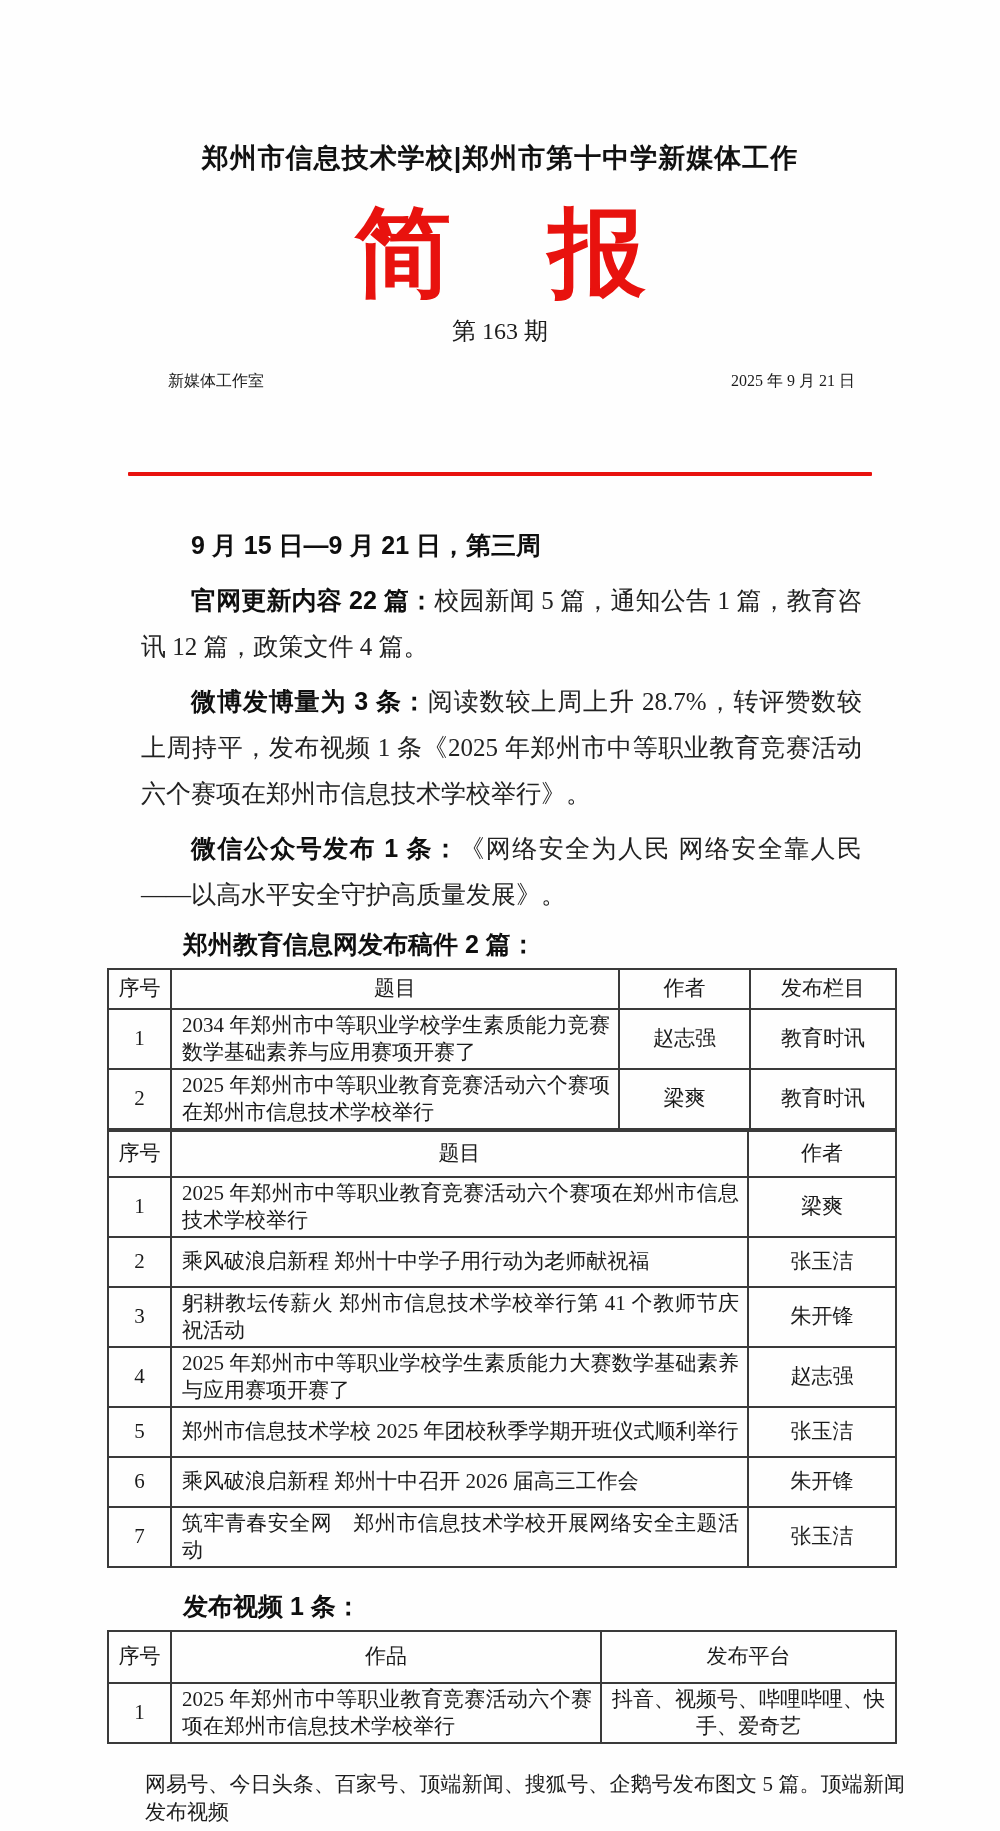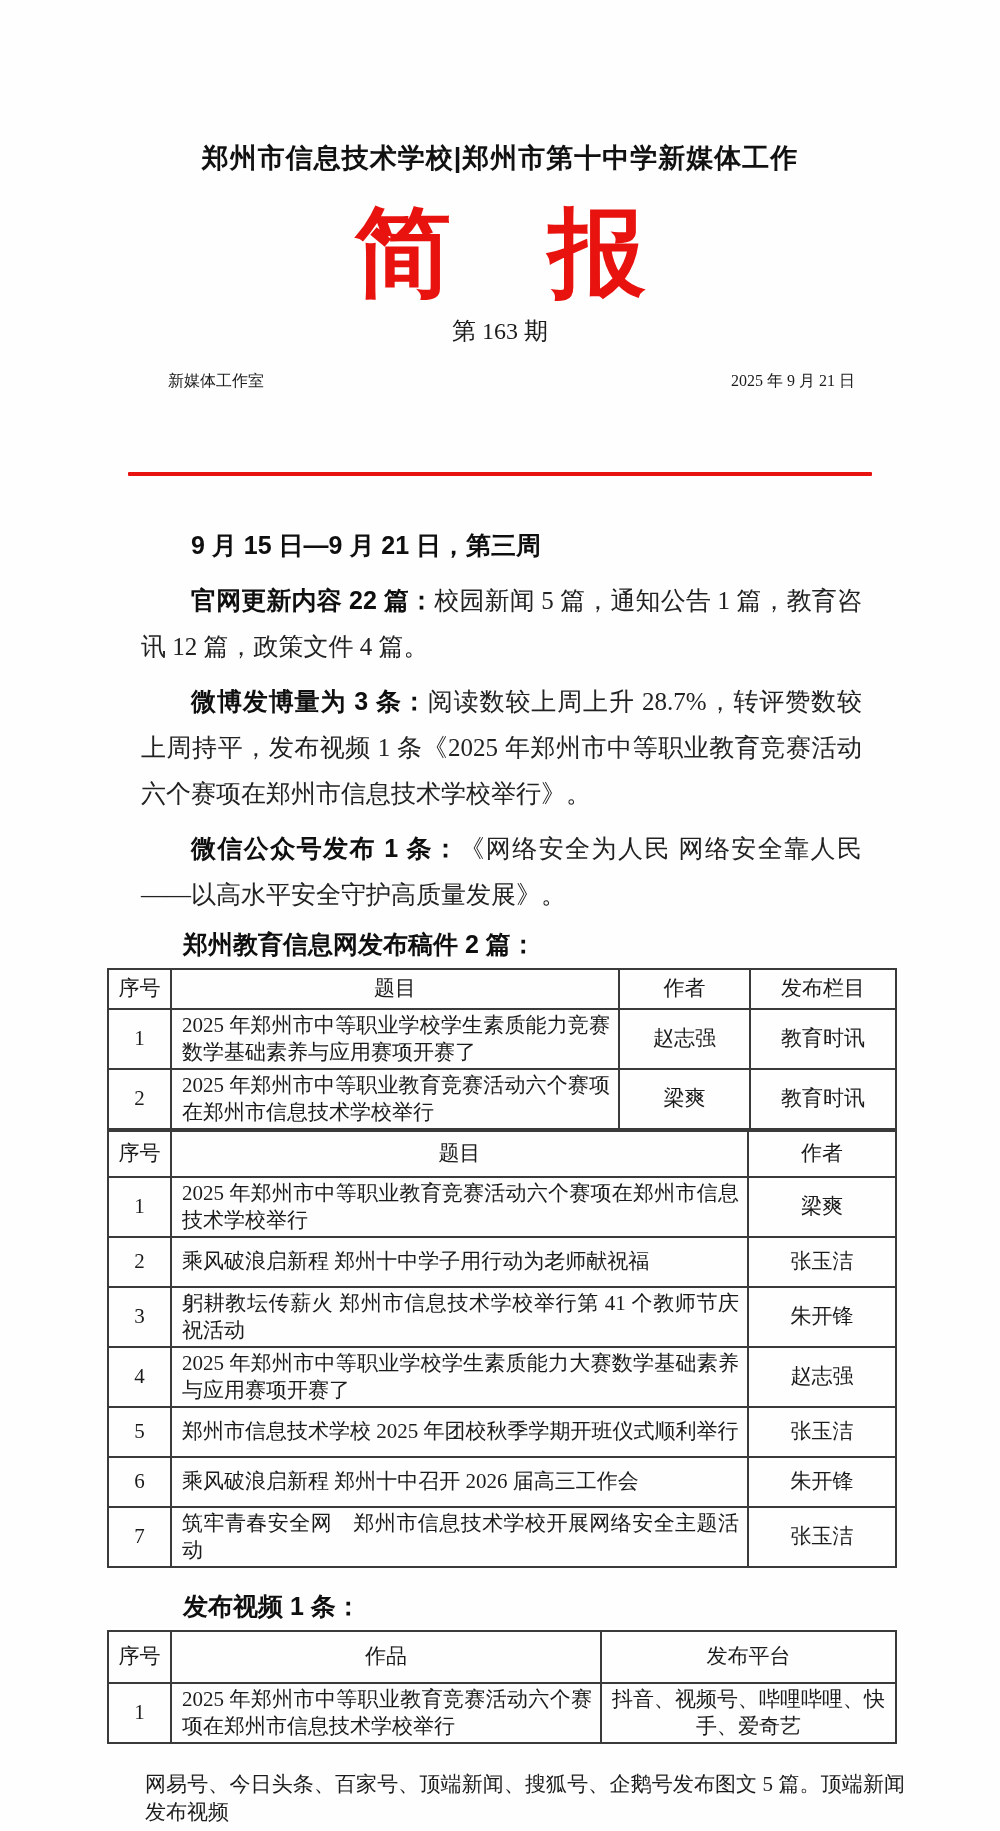--- a/index.html
+++ b/index.html
@@ -74,21 +74,21 @@
         </colgroup>
       <tbody>
           <tr class="hdr38">
         <th>序号</th>
         <th>题目</th>
         <th>作者</th>
         <th>发布栏目</th>
       </tr>
       <tr class="row57">
         <td>1</td>
-        <td class="c-title">2025 年郑州市中等职业学校学生素质能力竞赛数学基础素养与应用赛项开赛了</td>
+        <td class="c-title">2034 年郑州市中等职业学校学生素质能力竞赛数学基础素养与应用赛项开赛了</td>
         <td>赵志强</td>
         <td>教育时讯</td>
       </tr>
       <tr class="row57">
         <td>2</td>
         <td class="c-title">2025 年郑州市中等职业教育竞赛活动六个赛项在郑州市信息技术学校举行</td>
         <td>梁爽</td>
         <td>教育时讯</td>
       </tr>
     </tbody>

